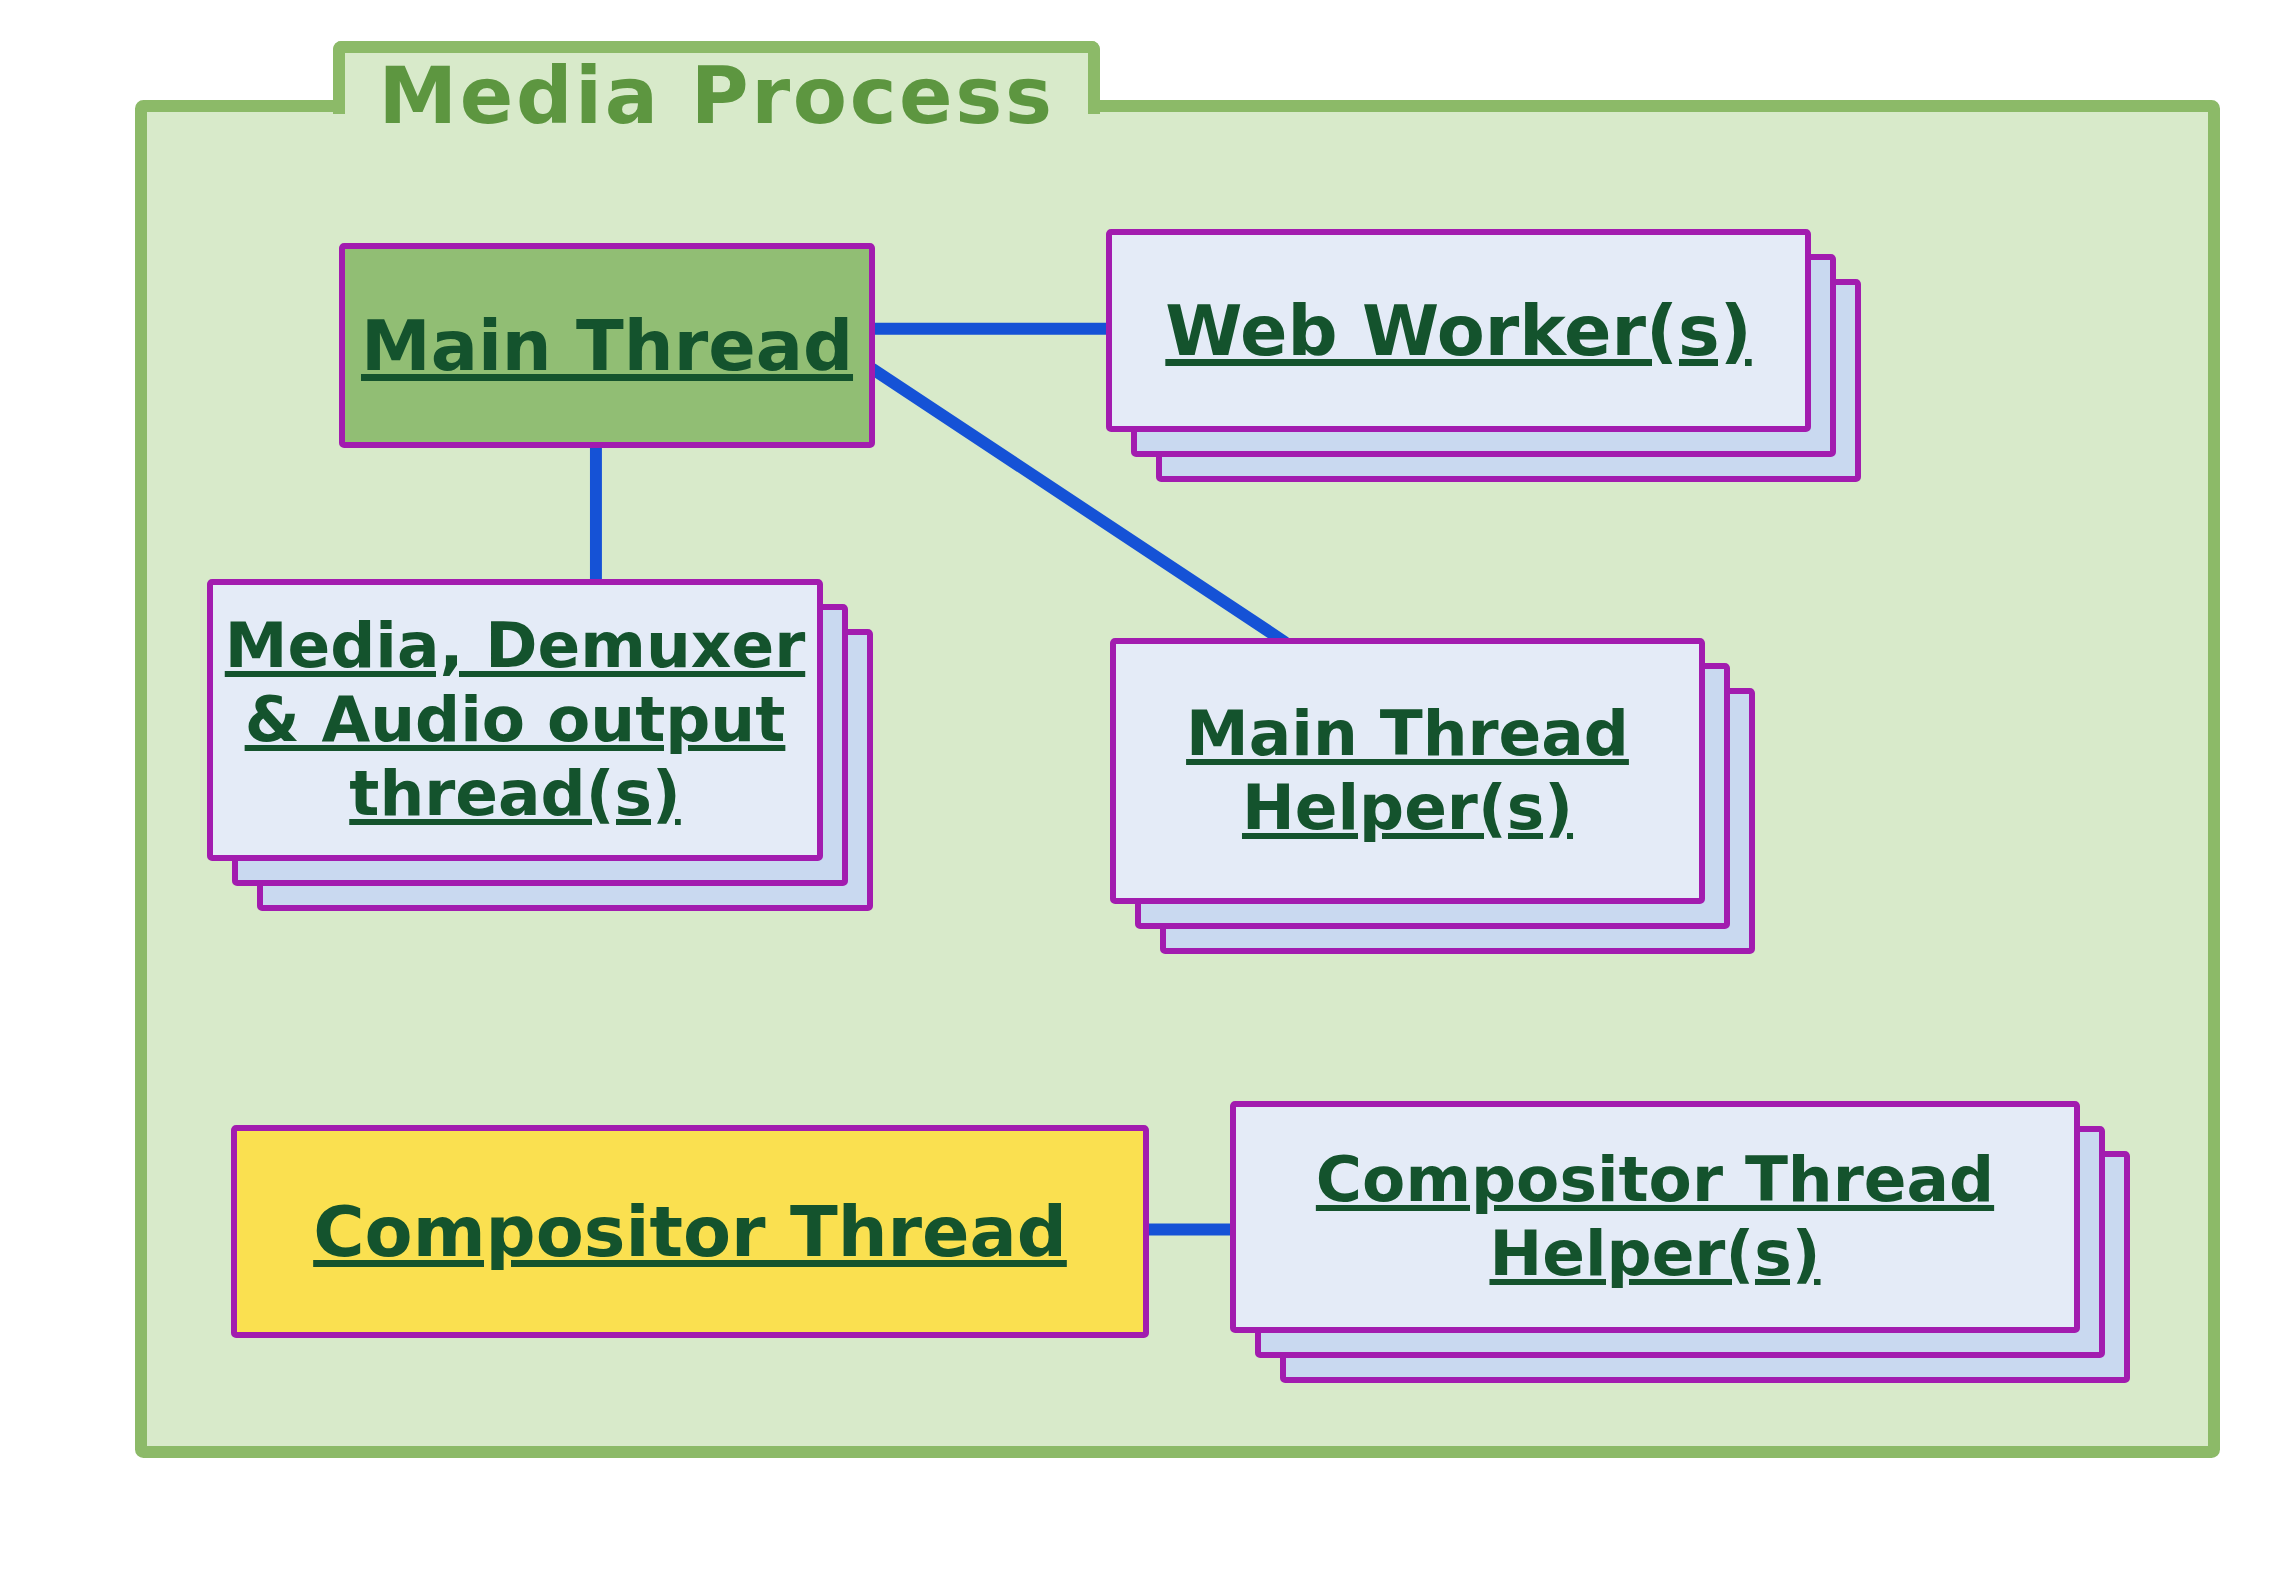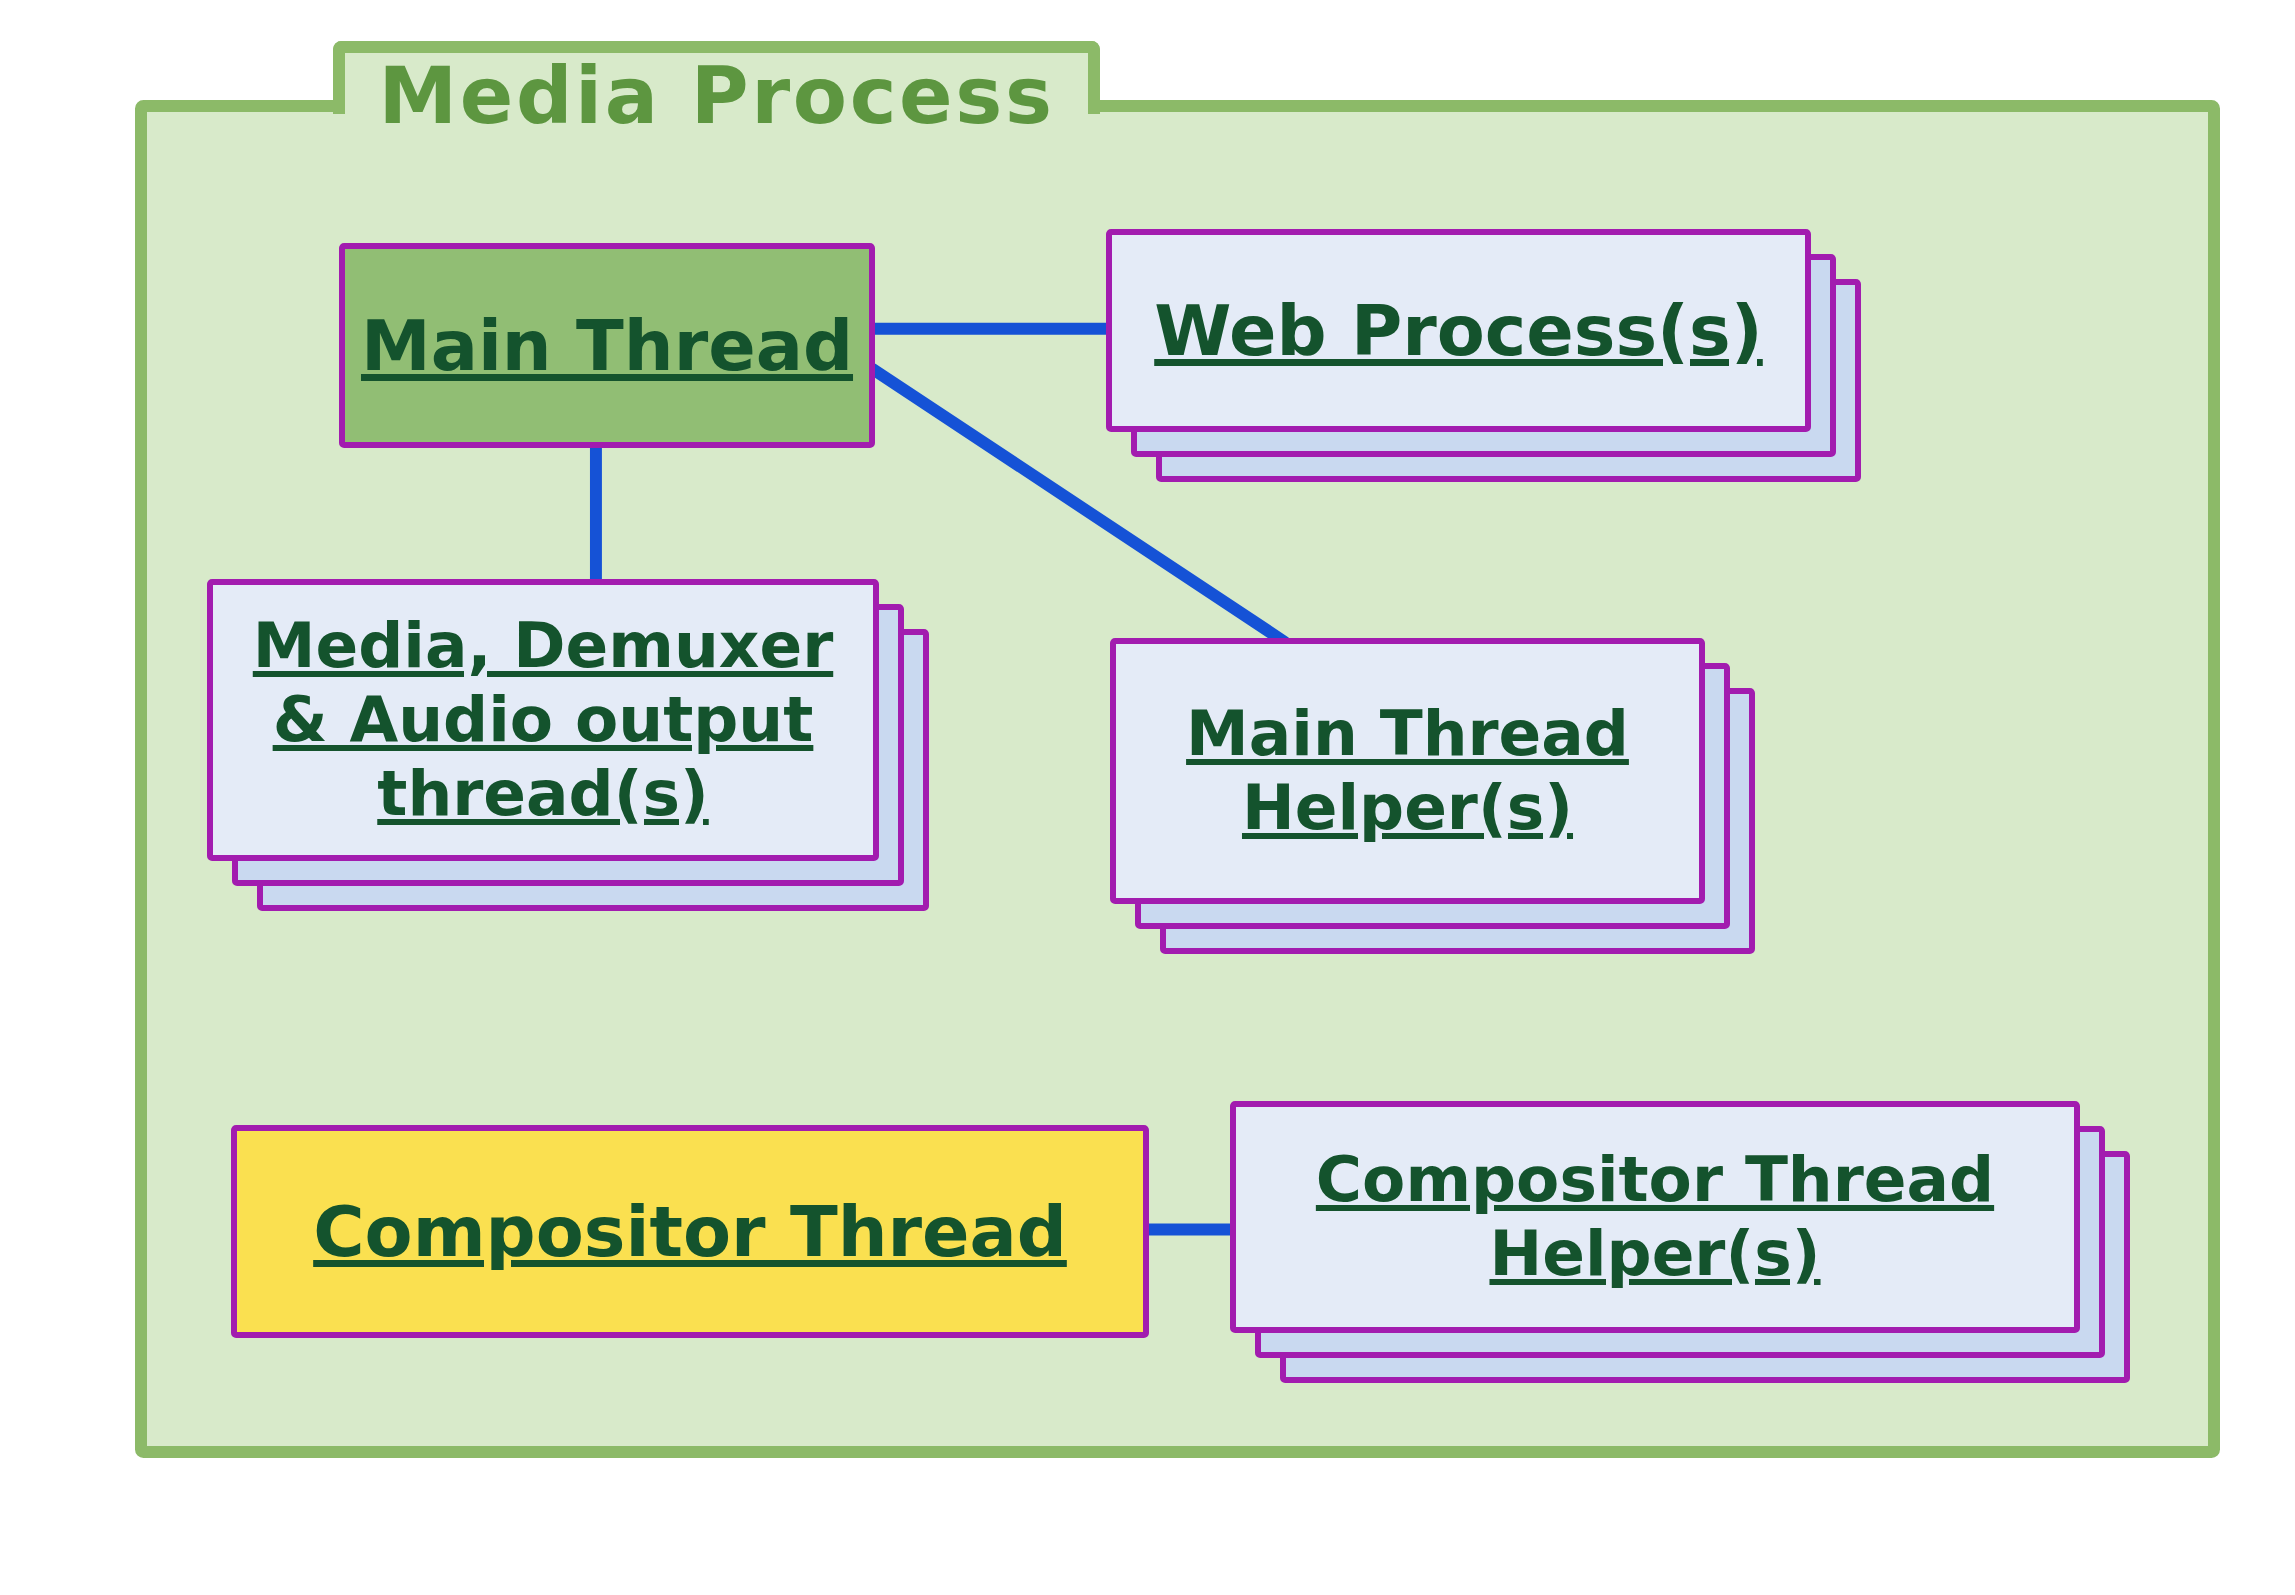--- a/index.html
+++ b/index.html
@@ -86,21 +86,21 @@
   .stack .b2 { left: 50px; top: 50px; background: #C9D9F0; }
   .stack .front { left: 0; top: 0; background: #E4EBF7; }
 
   .label-xl { font-size: 70px; white-space: nowrap; }
   .label-lg { font-size: 63px; line-height: 1.18; white-space: nowrap; }
   .label-line { display: block; }
 
   
   #node-main-thread   { left: 339px;  top: 243px;  width: 536px;  height: 205px; }
   #stack-web-workers  { left: 1106px; top: 229px;  width: 705px;  height: 203px; }
-  #stack-media        { left: 207px;  top: 579px;  width: 672px;  height: 282px; }
+  #stack-media        { left: 207px;  top: 579px;  width: 616px;  height: 282px; }
   #stack-mt-helpers   { left: 1110px; top: 638px;  width: 595px;  height: 266px; }
   #node-compositor    { left: 231px;  top: 1125px; width: 918px; height: 213px; }
   #stack-comp-helpers { left: 1230px; top: 1101px; width: 850px;  height: 232px; }
 </style>
 </head>
 <body>
 
 <div id="canvas">
 
   <div class="folder-main"></div>
@@ -115,21 +115,21 @@
   </svg>
 
   <div class="node node-green" id="node-main-thread">
     <span class="label-xl">Main Thread</span>
   </div>
 
   <div class="stack" id="stack-web-workers">
     <div class="card b2"></div>
     <div class="card b1"></div>
     <div class="card front">
-      <span class="label-xl">Web Process(s)</span>
+      <span class="label-xl">Web Worker(s)</span>
     </div>
   </div>
 
   <div class="stack" id="stack-media">
     <div class="card b2"></div>
     <div class="card b1"></div>
     <div class="card front">
       <span class="label-lg label-line">Media, Demuxer</span>
       <span class="label-lg label-line">&amp; Audio output</span>
       <span class="label-lg label-line">thread(s)</span>

